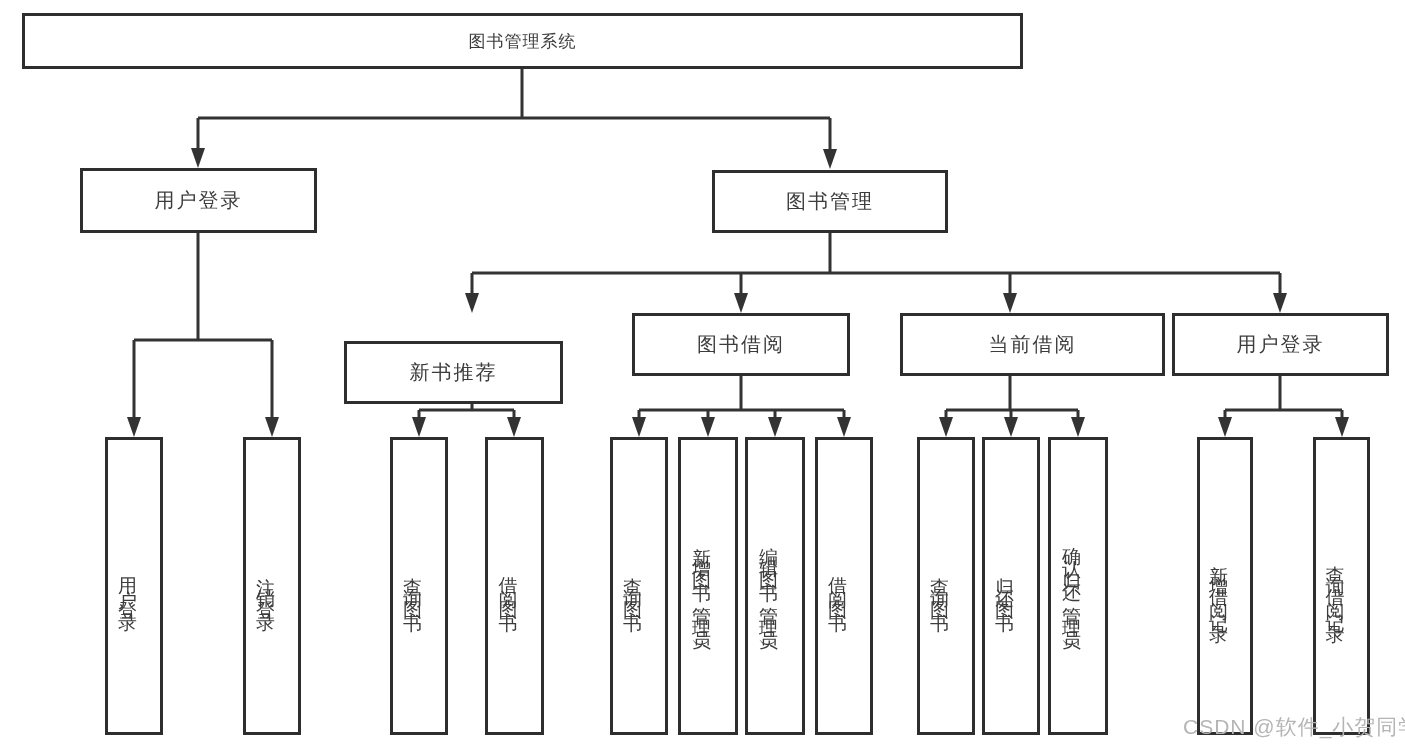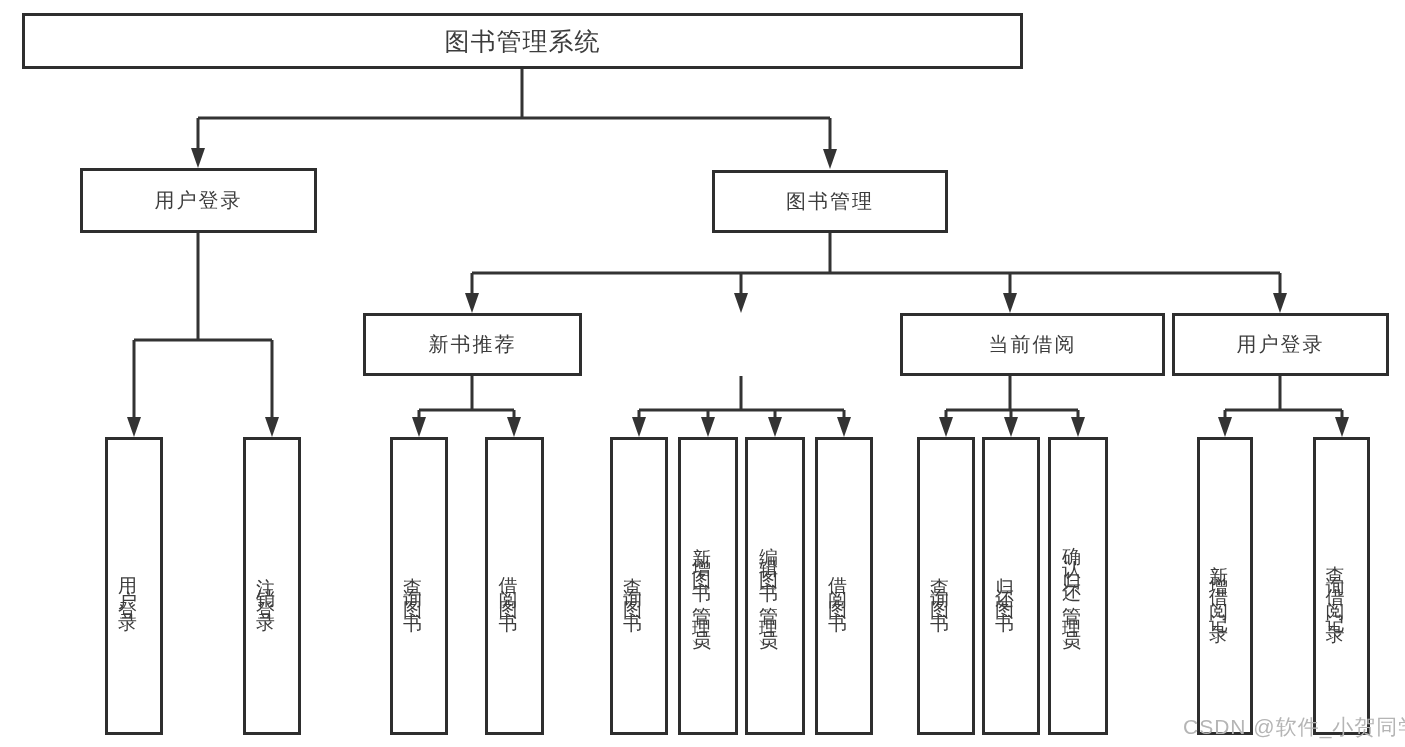--- a/index.html
+++ b/index.html
@@ -20,26 +20,26 @@
     display: flex;
     align-items: center;
     justify-content: center;
     color: #3c3c3c;
     text-align: center;
   }
   .root-box   { left: 22px;  top: 13px;  width: 1001px; height: 56px; }
   .l2a        { left: 80px;  top: 168px; width: 237px;  height: 65px; }
   .l2b        { left: 712px; top: 170px; width: 236px;  height: 63px; }
   .l3         { top: 313px;  height: 63px; }
-  .l3a        { left: 363px;  width: 219px; }
+  .l3a        { left: 344px;  width: 219px; margin-top: 28px; }
   .l3b        { left: 632px;  width: 218px; }
   .l3c        { left: 900px;  width: 265px; }
   .l3d        { left: 1172px; width: 217px; }
   .leaf       { top: 437px;  height: 298px; }
-  .h1 { font-size: 25px; letter-spacing: 1px; }
+  .h1 { font-size: 17px; letter-spacing: 1px; }
   .h2 { font-size: 20px; letter-spacing: 2px; }
   .vtext {
     writing-mode: vertical-rl;
     text-orientation: mixed;
     font-size: 19px;
     line-height: 1;
     letter-spacing: 12px;
     padding-block-start: 12px; 
     white-space: nowrap;
     color: #3c3c3c;
@@ -103,20 +103,23 @@
   <div class="box l2a h2">
     <span>用户登录</span>
   </div>
   <div class="box l2b h2">
     <span>图书管理</span>
   </div>
 
   <div class="box l3 l3a h2">
     <span>新书推荐</span>
   </div>
+  <div class="box l3 l3b h2">
+    <span>图书借阅</span>
+  </div>
   <div class="box l3 l3c h2">
     <span>当前借阅</span>
   </div>
   <div class="box l3 l3d h2">
     <span>用户登录</span>
   </div>
 
   <div class="box leaf" style="left:105px;width:58px">
     <span class="vtext">用户登录</span>
   </div>

